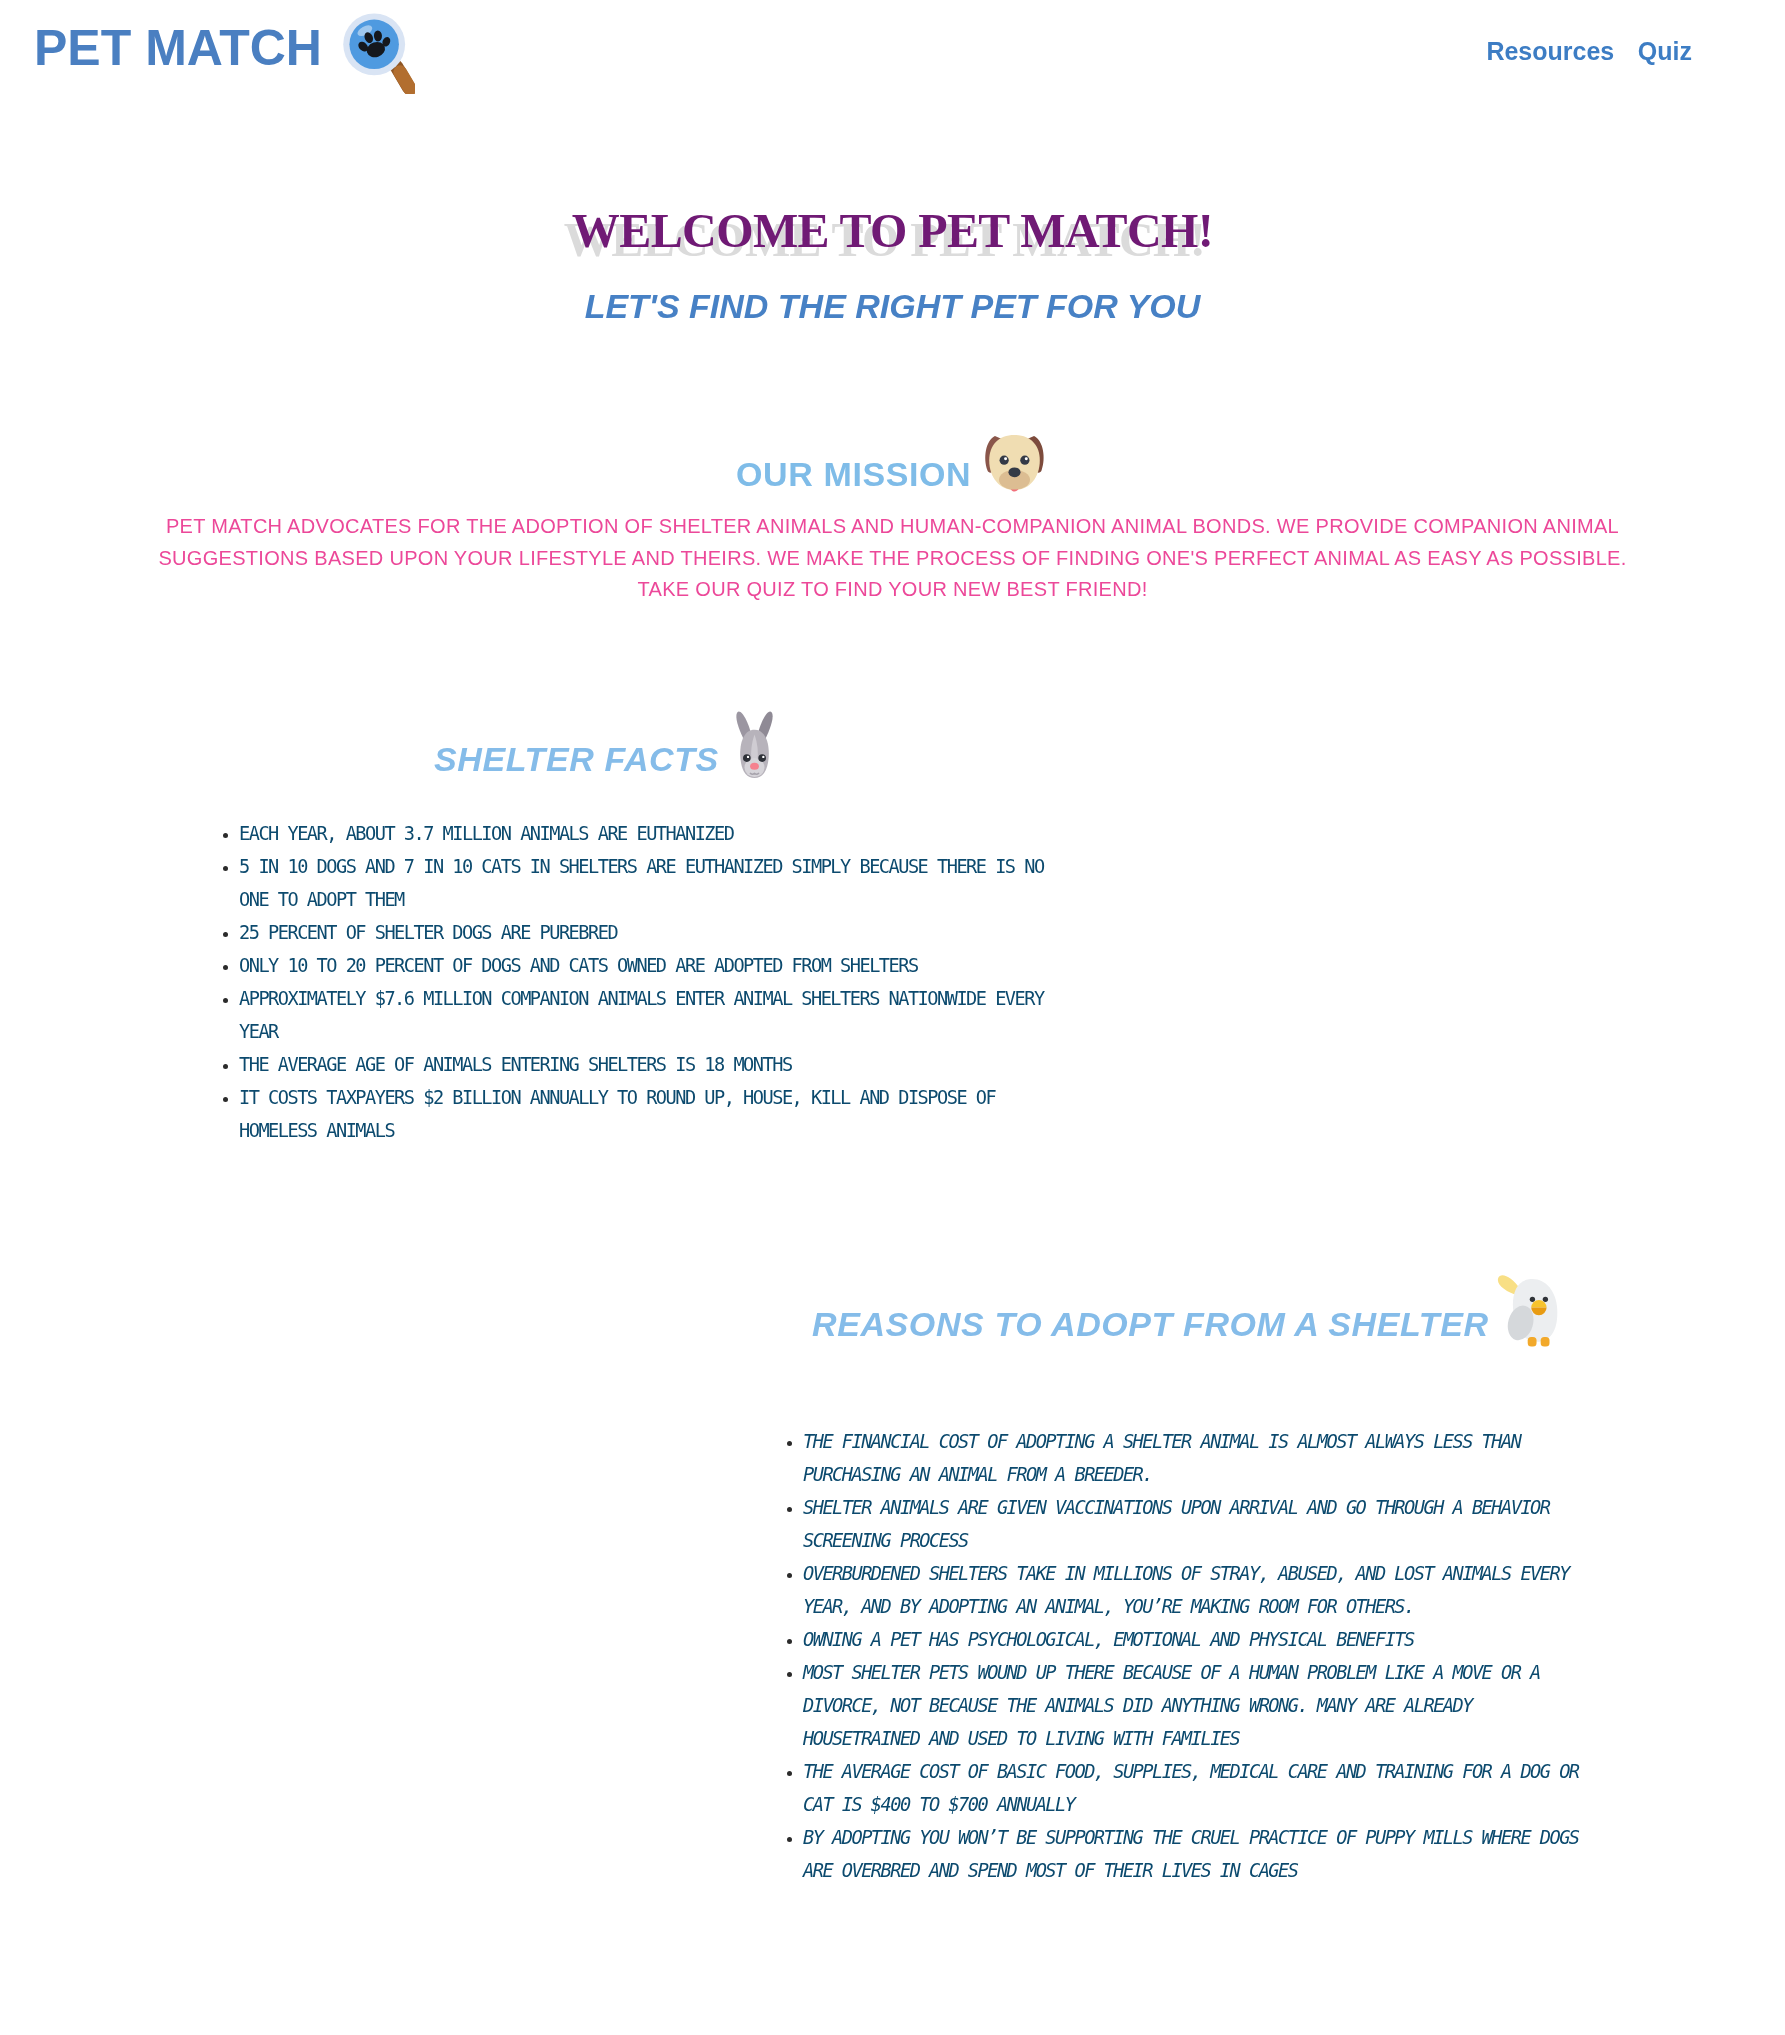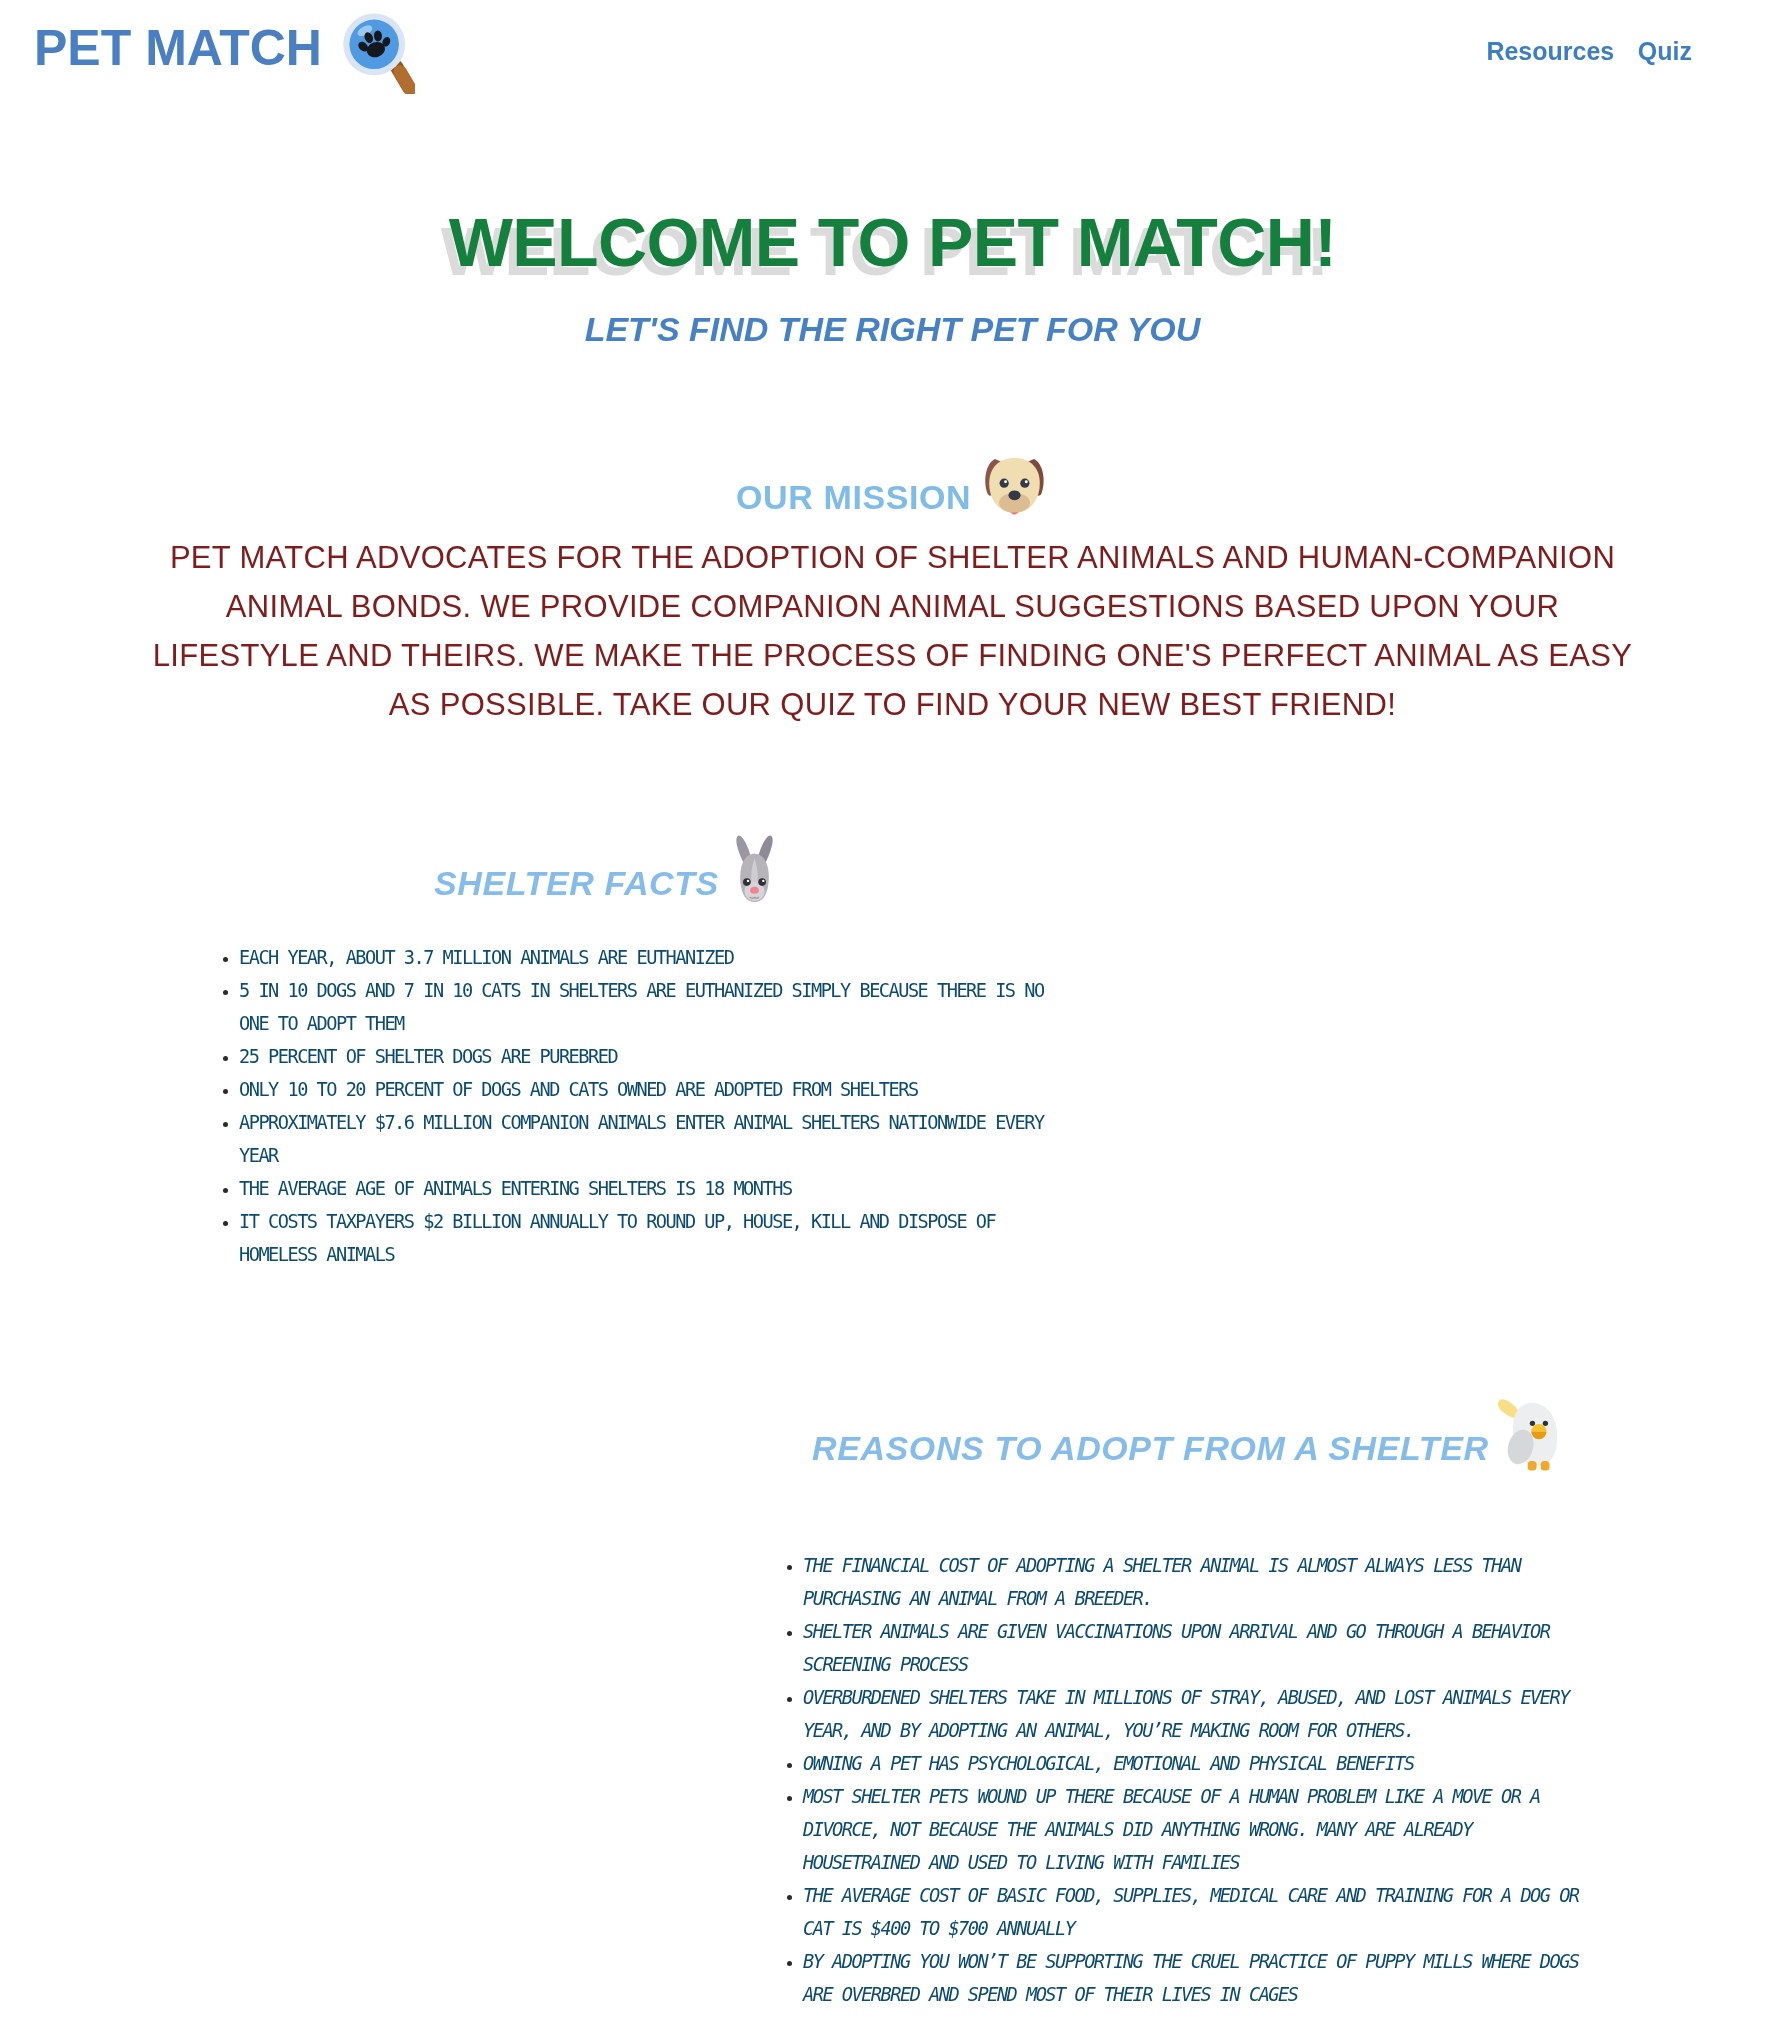--- a/index.html
+++ b/index.html
@@ -7,34 +7,34 @@
 
   
   .header{display:flex;justify-content:space-between;align-items:flex-start;padding:12.4px 93px 0 34px;height:93px;box-sizing:border-box;}
   .logo{display:flex;align-items:flex-start;gap:20px;cursor:pointer;}
   .logo-text{font-size:50px;font-weight:700;color:#4a7fc1;line-height:1.1;margin-top:8.7px;letter-spacing:0;}
   .nav{display:flex;gap:23.6px;margin-top:25px;margin-left:45px;}
   .nav a{font-size:25px;font-weight:700;color:#3d7dc4;text-decoration:none;}
 
   
   .hero{text-align:center;margin-top:110px;}
-  .hero h1{margin:0;font-size:68px;font-weight:700;color:#15803d;letter-spacing:-0.6px;text-shadow:-8px 8.7px 0 #dbdbdb;}
+  .hero h1{margin:0;font-size:48px;font-weight:700;color:#701a75;letter-spacing:-0.6px;text-shadow:-8px 8.7px 0 #dbdbdb;font-family:Liberation Serif, serif;}
   .hero .subtitle{margin:28.5px 0 0 0;font-size:34px;font-style:italic;font-weight:700;color:#4781c5;}
 
   
   .heading-row{display:flex;align-items:flex-end;gap:8.7px;}
   h2{margin:0;font-size:34px;font-weight:700;}
   .icon{display:inline-block;line-height:0;}
 
   
   .mission{margin-top:105px;}
   .mission .heading-row{justify-content:center;}
   .mission h2{color:#7fbce8;letter-spacing:0.6px;}
   .mission .icon svg{margin-bottom:-3.7px;}
-  .mission p{margin:17.4px auto 0 auto;max-width:1506px;font-size:31px;line-height:1.58;color:#7f1d1d;letter-spacing:0.3px;text-align:center;font-weight:400;}
+  .mission p{margin:17.4px auto 0 auto;max-width:1506px;font-size:20px;line-height:1.58;color:#ec4899;letter-spacing:0.3px;text-align:center;font-weight:400;}
 
   
   .bullet-list{list-style:disc;margin:0;box-sizing:content-box;}
   .bullet-list li{font-family:"DejaVu Sans Mono",monospace;font-size:18.6px;letter-spacing:-1.5px;line-height:33px;color:#0c4a6e;}
   .bullet-list li::marker{color:#2b2b2b;font-size:15px;letter-spacing:0;}
 
   .facts{margin-top:102px;}
   .facts .heading-row{justify-content:flex-start;margin-left:434px;}
   .facts h2,.reasons h2{font-style:italic;color:#85bce9;letter-spacing:0.6px;text-align:center;}
   .facts .icon svg{margin-bottom:-5px;}

